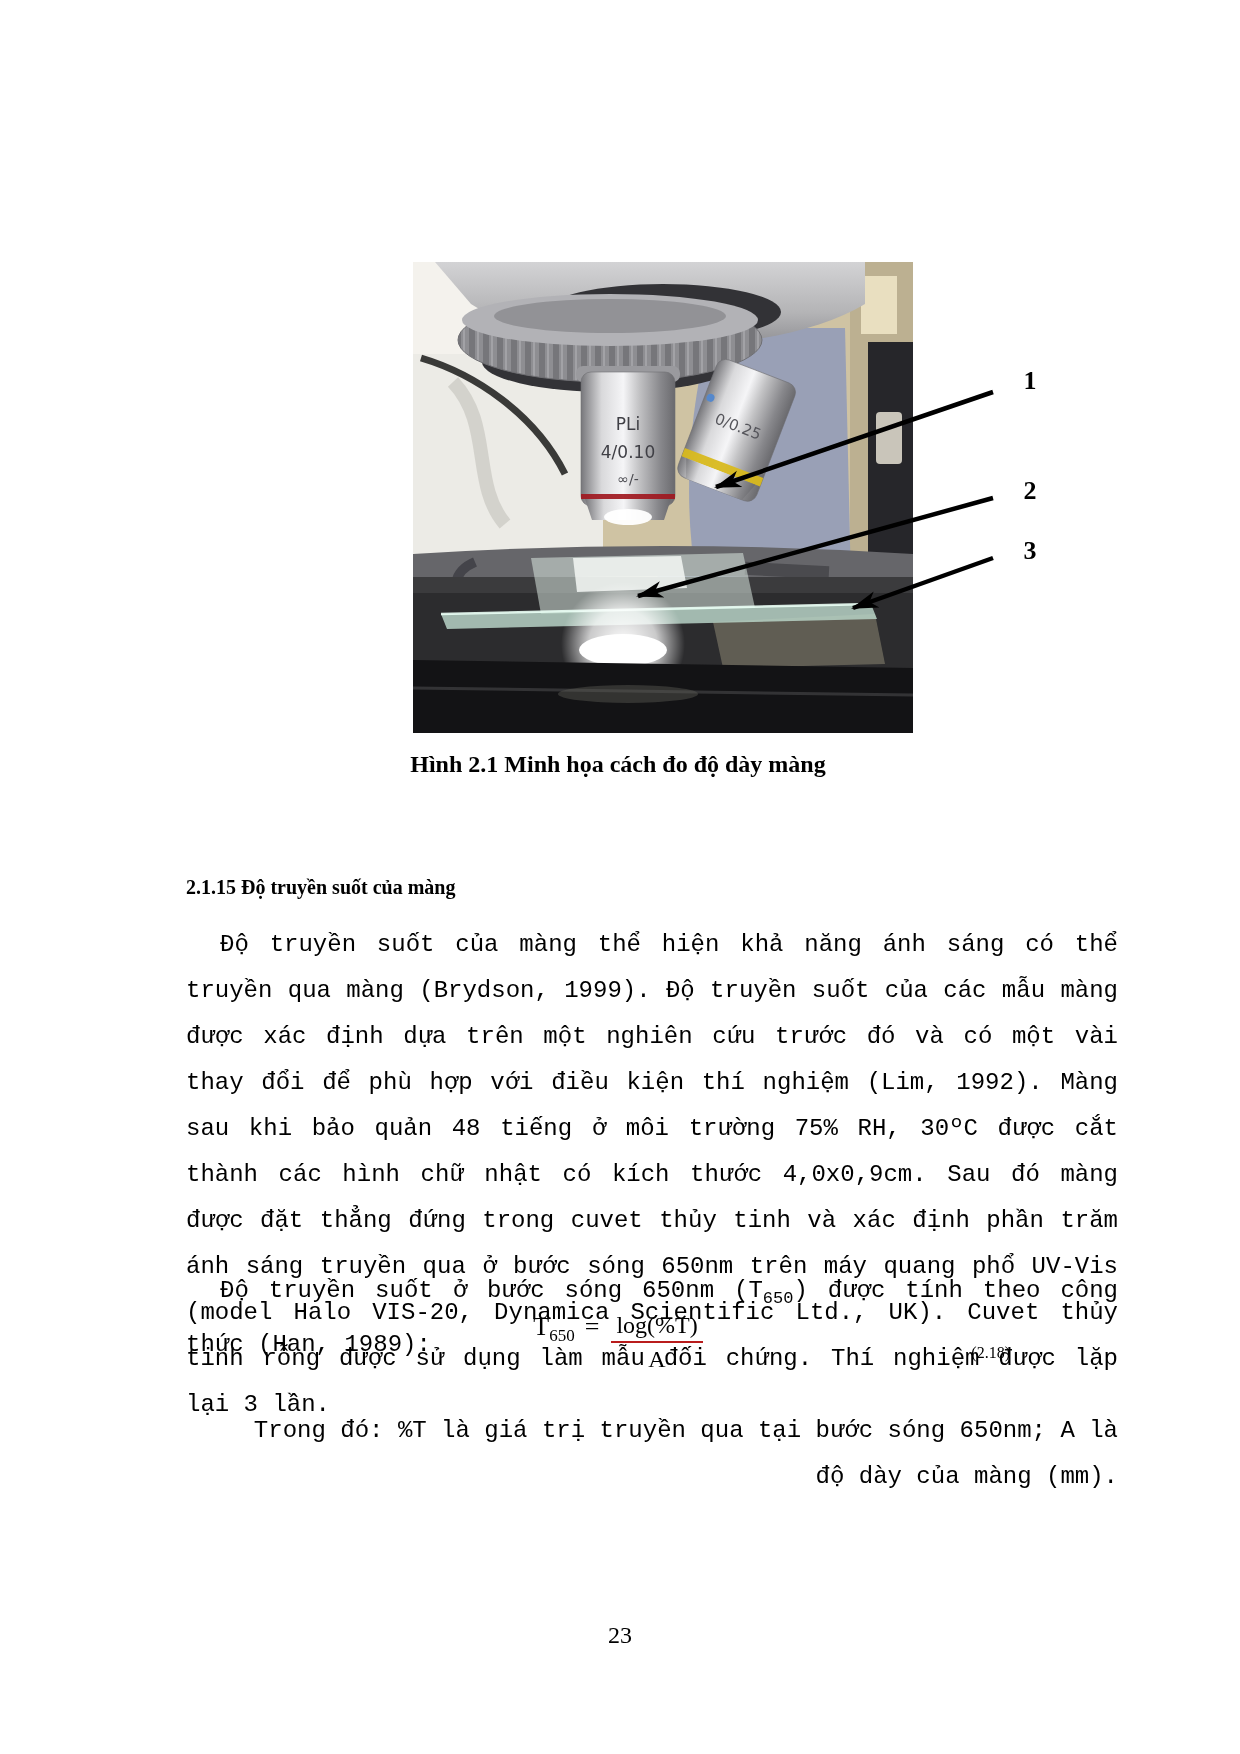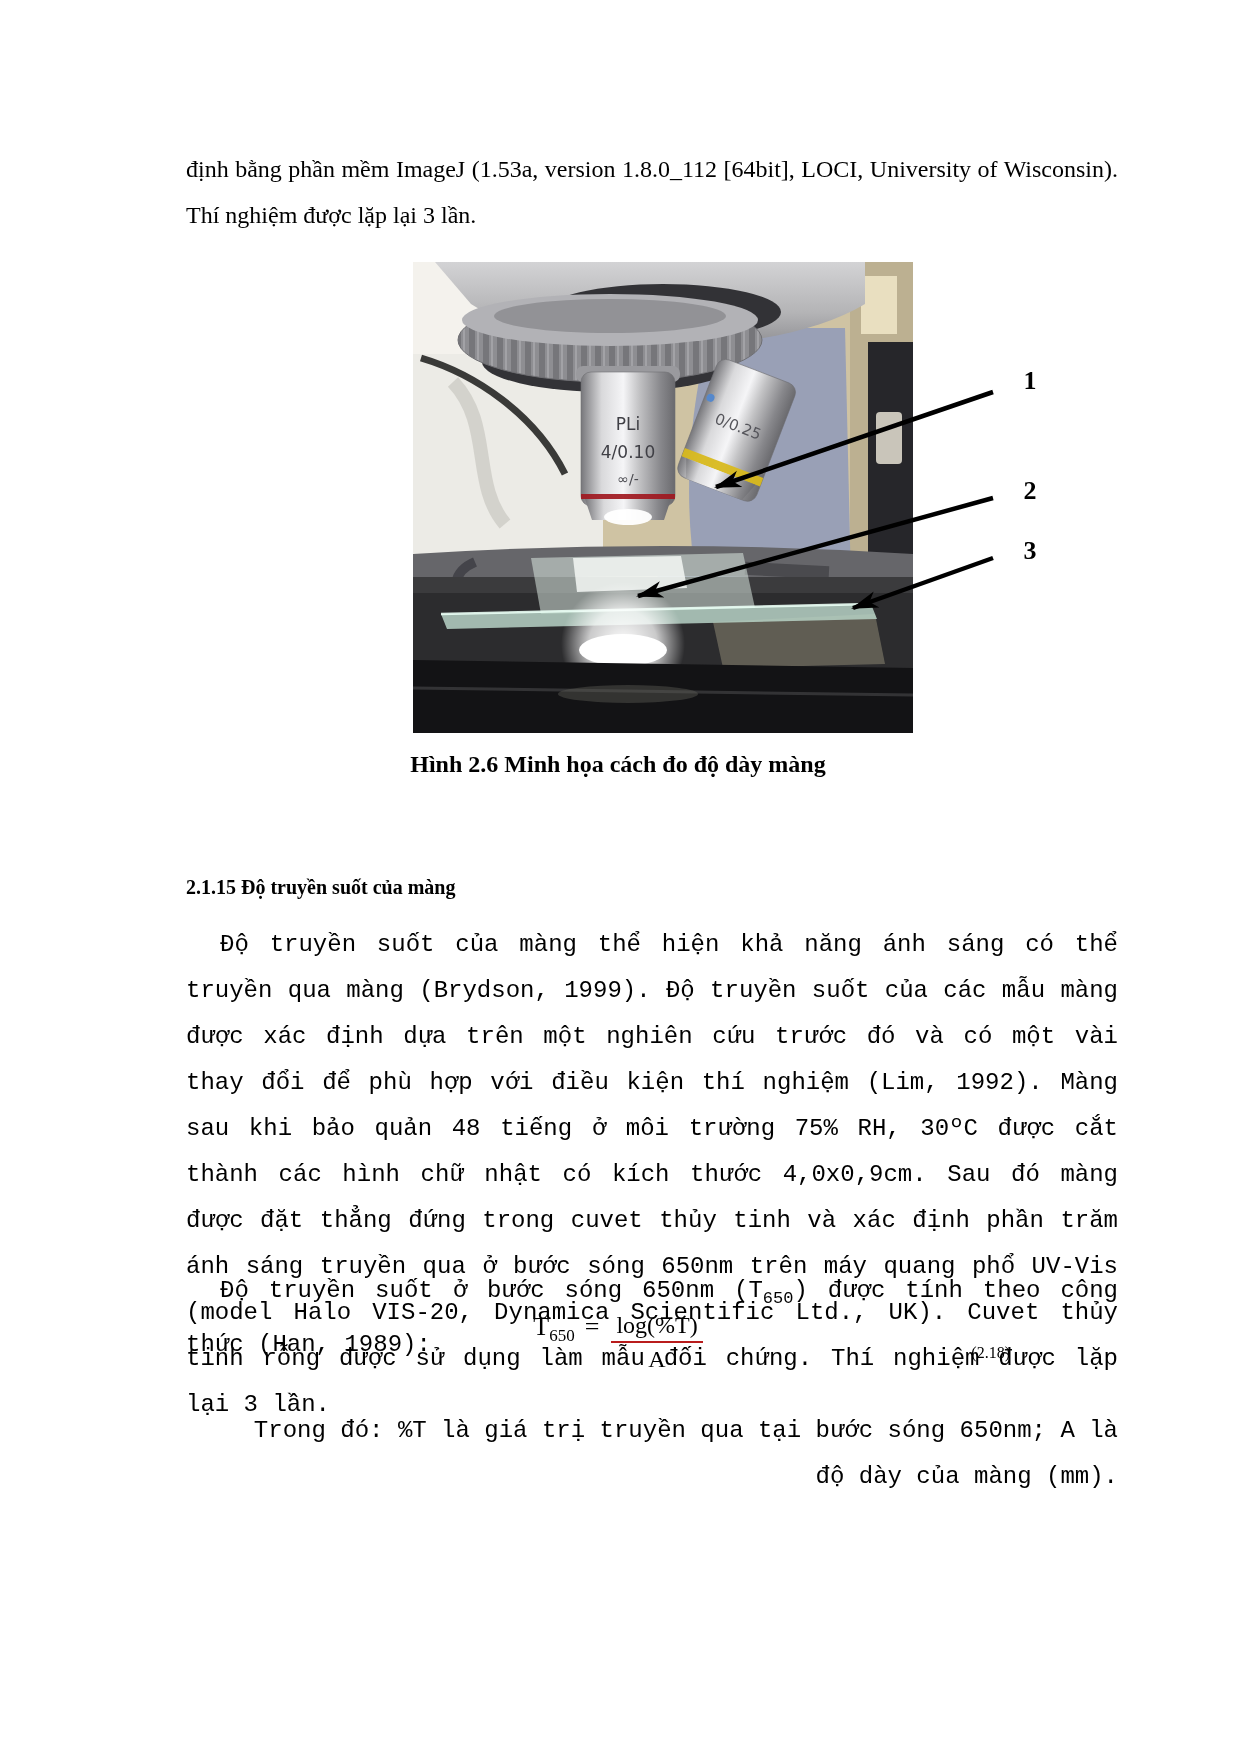--- a/index.html
+++ b/index.html
@@ -52,21 +52,20 @@
     position:absolute;left:0;top:1622px;width:1240px;
     text-align:center;font-size:24px;
   }
   .eq-equals{margin-left:10px;}
 </style>
 </head>
 <body>
 
 <div class="page">
 
-  <div class="body-text" style="top:146px;">định bằng phần mềm ImageJ (1.53a, version 1.8.0_112 [64bit], LOCI, University of Wisconsin). Thí nghiệm được lặp lại 3 lần.</div>
 
   <div class="photo-wrap">
     <svg width="500" height="471" viewBox="0 0 500 471">
       <defs>
         <linearGradient id="silver" x1="0" y1="0" x2="1" y2="0">
           <stop offset="0" stop-color="#77777b"></stop>
           <stop offset="0.22" stop-color="#d9d9db"></stop>
           <stop offset="0.45" stop-color="#f5f5f7"></stop>
           <stop offset="0.62" stop-color="#c2c2c4"></stop>
           <stop offset="0.85" stop-color="#87878b"></stop>
@@ -160,21 +159,21 @@
     <defs>
       <marker id="ah" markerUnits="userSpaceOnUse" markerWidth="28" markerHeight="22" refX="25" refY="11" orient="auto">
         <path d="M27,11 L0,2.5 L7.5,11 L0,19.5 Z" fill="#000"></path>
       </marker>
     </defs>
     <line x1="993" y1="392" x2="716" y2="487" stroke="#000" stroke-width="4.5" marker-end="url(#ah)"></line>
     <line x1="993" y1="498" x2="638" y2="596" stroke="#000" stroke-width="4.5" marker-end="url(#ah)"></line>
     <line x1="993" y1="558" x2="853" y2="608" stroke="#000" stroke-width="4.5" marker-end="url(#ah)"></line>
   </svg>
 
-  <div class="center-block caption" style="top:748px;">Hình 2.6 Minh họa cách đo độ dày màng</div>
+  <div class="center-block caption" style="top:748px;">Hình 2.1 Minh họa cách đo độ dày màng</div>
 
   <div class="heading" style="top:876px;">2.1.15 Độ truyền suốt của màng</div>
 
   <div class="body-text indent" style="top:922px;">Độ truyền suốt của màng thể hiện khả năng ánh sáng có thể truyền qua màng (Brydson, 1999). Độ truyền suốt của các mẫu màng được xác định dựa trên một nghiên cứu trước đó và có một vài thay đổi để phù hợp với điều kiện thí nghiệm (Lim, 1992). Màng sau khi bảo quản 48 tiếng ở môi trường 75% RH, 30ºC được cắt thành các hình chữ nhật có kích thước 4,0x0,9cm. Sau đó màng được đặt thẳng đứng trong cuvet thủy tinh và xác định phần trăm ánh sáng truyền qua ở bước sóng 650nm trên máy quang phổ UV-Vis (model Halo VIS-20, Dynamica Scientific Ltd., UK). Cuvet thủy tinh rỗng được sử dụng làm mẫu đối chứng. Thí nghiệm được lặp lại 3 lần.</div>
 
   <div class="body-text indent" style="top:1268px;"><span>Độ truyền suốt ở bước sóng 650nm (T</span><span class="eq-sub">650</span><span>) được tính theo công thức (Han, 1989):</span></div>
 
   <div class="equation-row">
     <div class="eq-center">
       <span><span>T</span><span class="eq-sub">650</span></span>
@@ -182,14 +181,15 @@
       <span class="frac">
         <span class="num">log(%T)</span>
         <span class="den">A</span>
       </span>
     </div>
     <div class="eq-number">(2.18)</div>
   </div>
 
   <div class="body-text indent" style="top:1408px;text-align:right;">Trong đó: %T là giá trị truyền qua tại bước sóng 650nm; A là độ dày của màng (mm).</div>
 
+  <div class="page-number">23</div>
 
 </div>
 
 </body></html>

